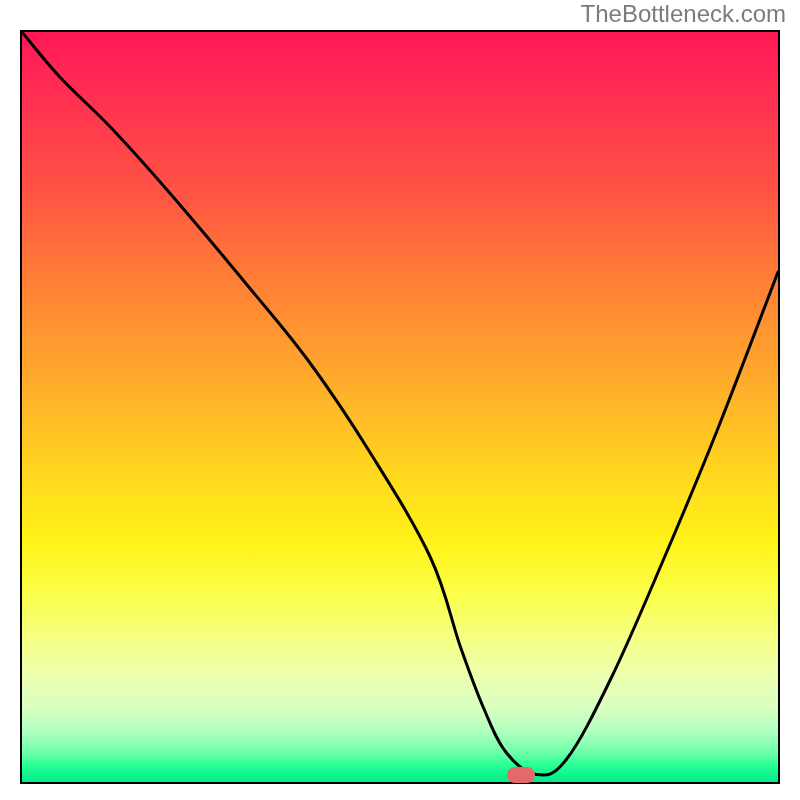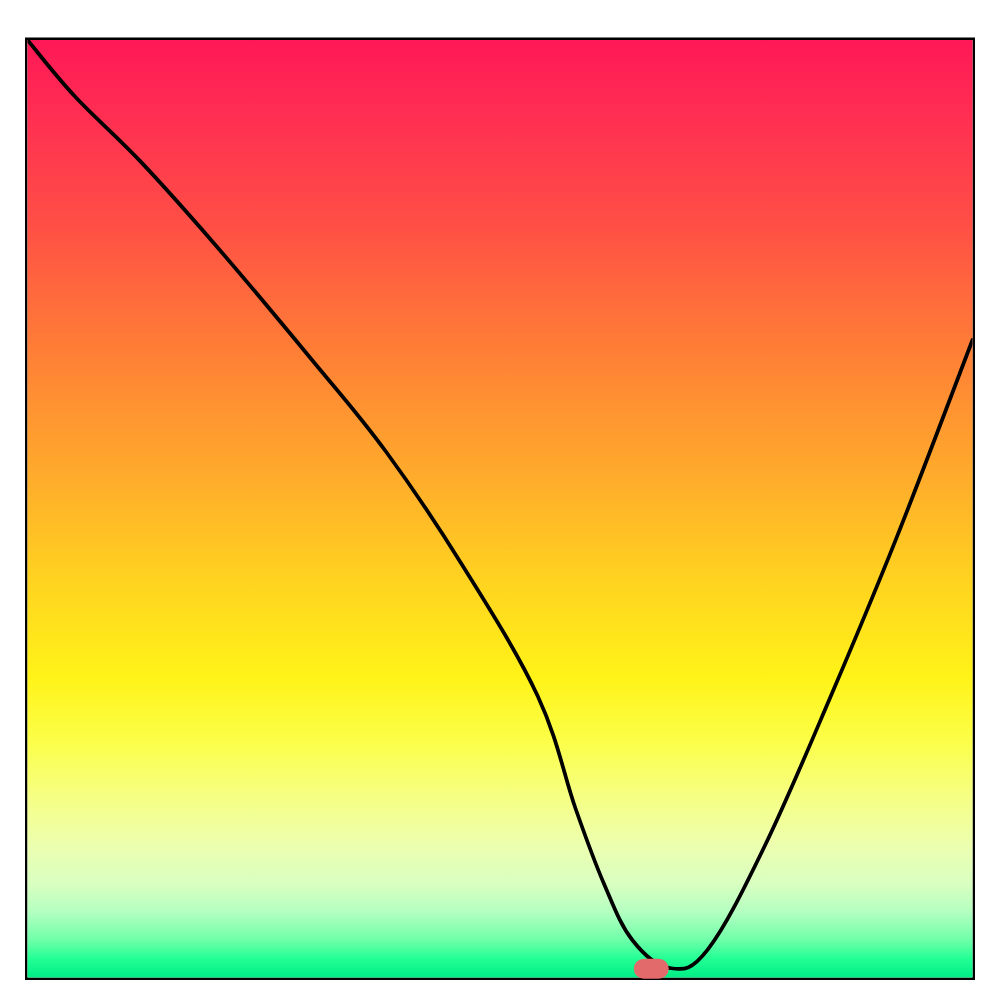--- a/index.html
+++ b/index.html
@@ -77,20 +77,21 @@
     border-radius: 8px;
     z-index: 12;
     transform: translate(-50%, -50%);
   }
 </style>
 </head>
 <body>
 
 <div class="container">
 
+  <div class="watermark">TheBottleneck.com</div>
 
   <div class="plot-outer">
     <div class="plot-gradient"></div>
 
     <svg class="curve" viewBox="0 0 756 750" preserveAspectRatio="none">
       <path id="curve-path" fill="none" stroke="#000000" stroke-width="3" stroke-linecap="round" stroke-linejoin="round" d="M 0 0 C 6.804 8.1 21.470400000000005 27.45 37.800000000000004 45 C 54.1296 62.55 70.30799999999999 75.9 90.72 97.5 C 111.132 119.1 126.70560000000002 136.65 151.20000000000002 165 C 175.6944 193.35 202.30559999999997 225.3 226.79999999999998 255 C 251.2944 284.7 265.5072 300.29999999999995 287.28000000000003 329.99999999999994 C 309.05280000000005 359.69999999999993 325.9872 384.9 347.76 420 C 369.5328 455.1 391.91040000000004 489.9 408.24 525 C 424.5696 560.1 428.95439999999996 588 438.47999999999996 615 C 448.00559999999996 642 452.99519999999995 656.1 461.15999999999997 675 C 469.3248 693.9 474.31440000000003 707.85 483.84000000000003 720 C 493.36560000000003 732.15 503.19360000000006 741.15 514.08 742.5 C 524.9664 743.85 530.712 745.05 544.3199999999999 727.5 C 557.9279999999999 709.95 571.9896 681.45 589.6800000000001 645 C 607.3704000000001 608.55 623.5488 569.55 642.6 525 C 661.6512 480.45 675.108 448.8 695.52 397.5 C 715.932 346.2 745.1136 268.34999999999997 756 239.99999999999994"></path>
     </svg>
 
     <div class="marker" id="marker" style="left: 498.96px; top: 742.5px; background: rgb(226, 106, 106);"></div>
   </div>

